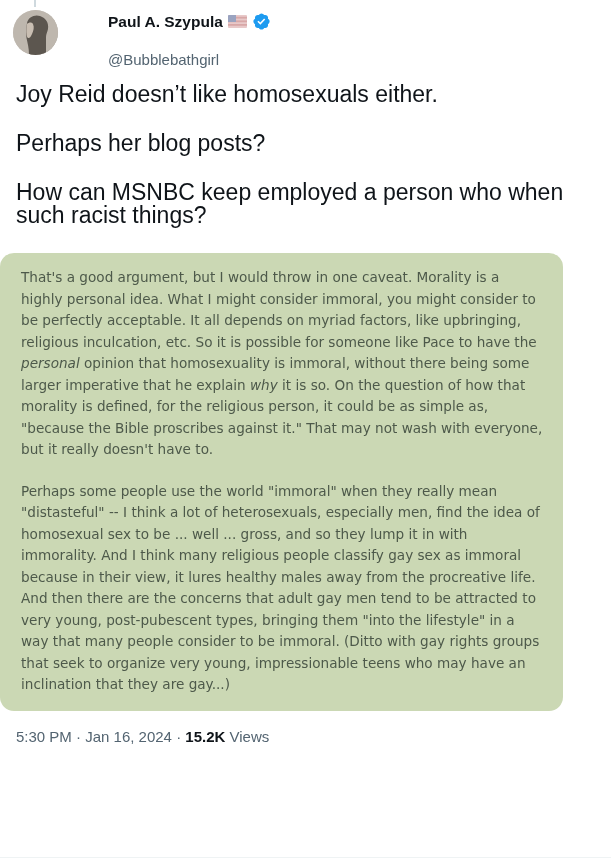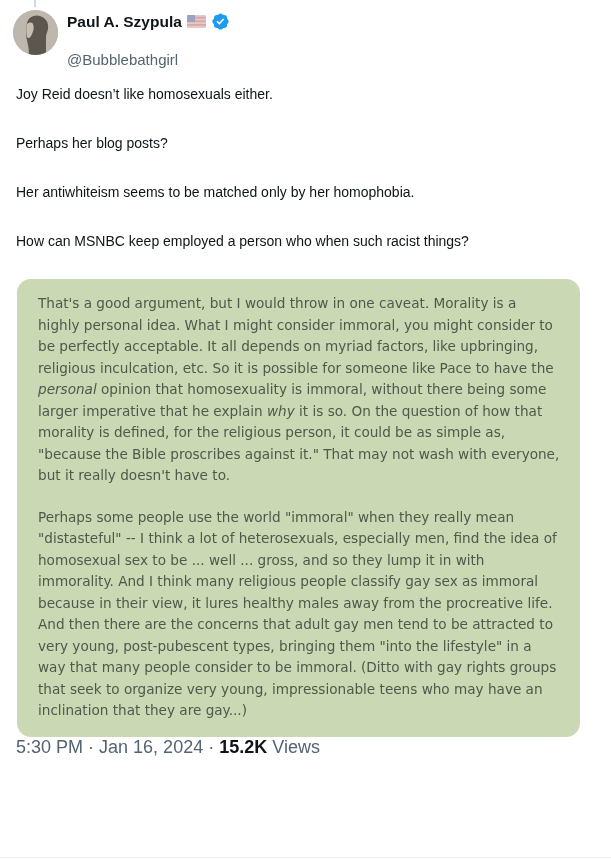--- a/index.html
+++ b/index.html
@@ -12,41 +12,41 @@
     overflow: hidden;
   }
   .post { position: relative; width: 611px; height: 859px; }
 
   .thread-line {
     position: absolute; left: 34px; top: 0;
     width: 2px; height: 7px; background: #cfd9de;
   }
 
   
-  .header { display: flex; align-items: flex-start; padding: 10px 16px 0 13px; }
+  .header { display: flex; align-items: flex-start; padding: 10px 16px 0 13px; gap: 41px; }
   .avatar {
     width: 45px; height: 45px; border-radius: 50%;
     overflow: hidden; flex: 0 0 45px; cursor: pointer;
     background: linear-gradient(135deg, #e8e4df 0%, #b9b2aa 60%, #8d867e 100%);
   }
   .avatar svg { display: block; width: 45px; height: 45px; }
   .id-block { margin-left: 9px; padding-top: 2px; }
   .name-row { display: flex; align-items: center; gap: 5px; }
   .display-name { font-size: 15.5px; font-weight: 700; color: #0f1419; cursor: pointer; }
   .flag-icon svg { display: block; width: 19px; height: 13px; border-radius: 1px; }
   .verified-icon svg { display: block; width: 19px; height: 19px; }
   .handle { font-size: 15px; color: #536471; margin-top: 20px; cursor: pointer; }
 
   
   .tweet-text { padding: 0 16px; margin-top: 15px; }
-  .tweet-text p { font-size: 14px; line-height: 23px; margin-bottom: 26px; color: #0f1419; }
+  .tweet-text p { font-size: 23px; line-height: 23px; margin-bottom: 26px; color: #0f1419; }
 
   
   .quote-card {
-    margin-left: 17px; width: 563px;
+    width: 563px;
     background: #cbd8b4;
     border-radius: 14px;
     padding: 14px 20px 15px 21px;
     cursor: pointer;
   }
   .quote-card p {
     font-family: "DejaVu Sans", sans-serif;
     font-size: 13.6px; line-height: 21.5px;
     color: #4d594a;
     margin-bottom: 20px;
@@ -54,21 +54,21 @@
   .quote-card p:last-child { margin-bottom: 0; }
   .it { font-style: italic; }
   .ul {
     text-decoration-color: #c0453a;
     text-decoration-thickness: 3px;
     text-underline-offset: 4px;
     text-decoration-skip-ink: none;
   }
 
   
-  .meta { padding: 0 16px; font-size: 18px; color: #536471; }
+  .meta { padding: 0 16px; margin-top: 17px; font-size: 15px; color: #536471; }
   .meta .views-count { font-weight: 700; color: #0f1419; }
   .divider {
     position: absolute; left: 0; bottom: 1px;
     width: 611px; height: 0; border-top: 1px solid #eff3f4;
   }
 </style>
 </head>
 <body>
 
 <div class="post">
@@ -101,21 +101,20 @@
           </svg>
         </span>
       </div>
       <div class="handle">@Bubblebathgirl</div>
     </div>
   </div>
 
   <div class="tweet-text">
     <p>Joy Reid doesn’t like homosexuals either.</p>
     <p>Perhaps her blog posts?</p>
-    <p>Her antiwhiteism seems to be matched only by her homophobia.</p>
     <p>How can MSNBC keep employed a person who when such racist things?</p>
   </div>
 
   <figure class="quote-card">
     <p><span>That's a good argument, but I would throw in one caveat. Morality is a highly personal idea. What I might consider immoral, you might consider to be perfectly acceptable. It all depends on myriad factors, like upbringing, religious inculcation, etc. So it is possible for someone like Pace to have the </span><span class="it">personal</span><span> opinion that homosexuality is immoral, without there being some larger imperative that he explain </span><span class="it">why</span><span> it is so. On the question of how that morality is defined, for the religious person, it could be as simple as, "because the Bible proscribes against it." That may not wash with everyone, but it really doesn't have to.</span></p>
     <p><span>Perhaps some people use the world "immoral" when they really mean "distasteful" -- </span><span class="ul">I think a lot of heterosexuals</span><span>, especially men, </span><span class="ul">find the idea of homosexual sex to be ... well ... gross, and</span><span> so they lump it in with immorality. And I think many religious people classify gay sex as immoral because in their view, it lures healthy males away from the procreative life. </span><span class="ul">And then there are the concerns that adult gay men tend to be attracted to very young, post-pubescent types, bringing them "into the lifestyle"</span><span> in a way that many people consider to be immoral. </span><span class="ul">(Ditto with gay rights groups that seek to organize very young, impressionable teens who may have an inclination that they are gay...)</span></p>
   </figure>
 
   <div class="meta">
     <span>5:30 PM</span>

